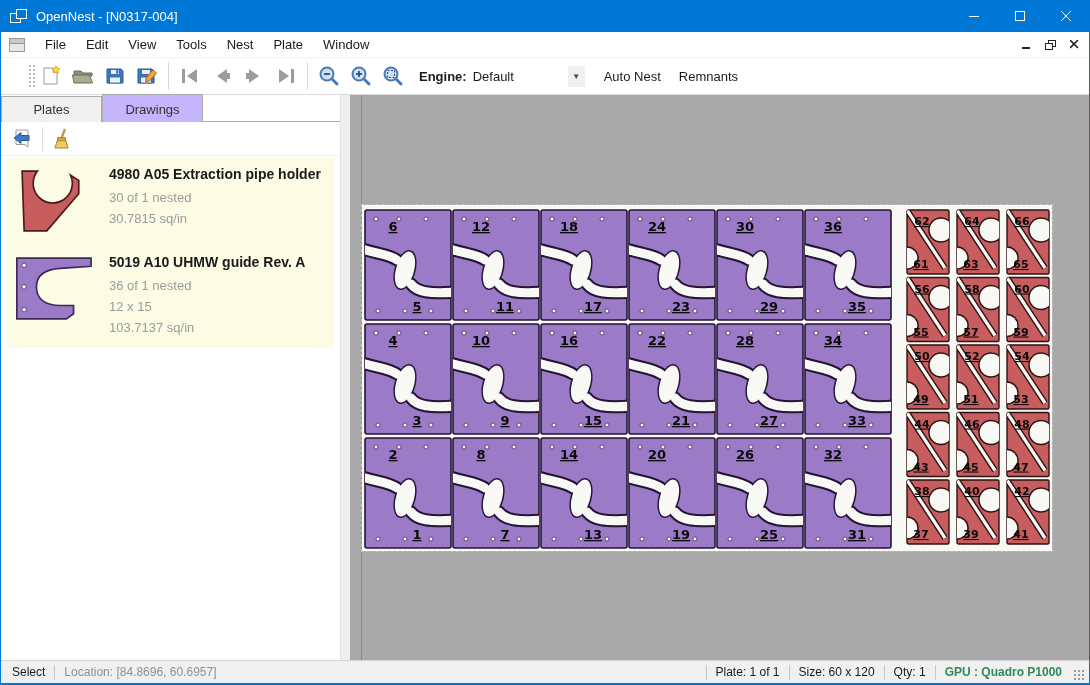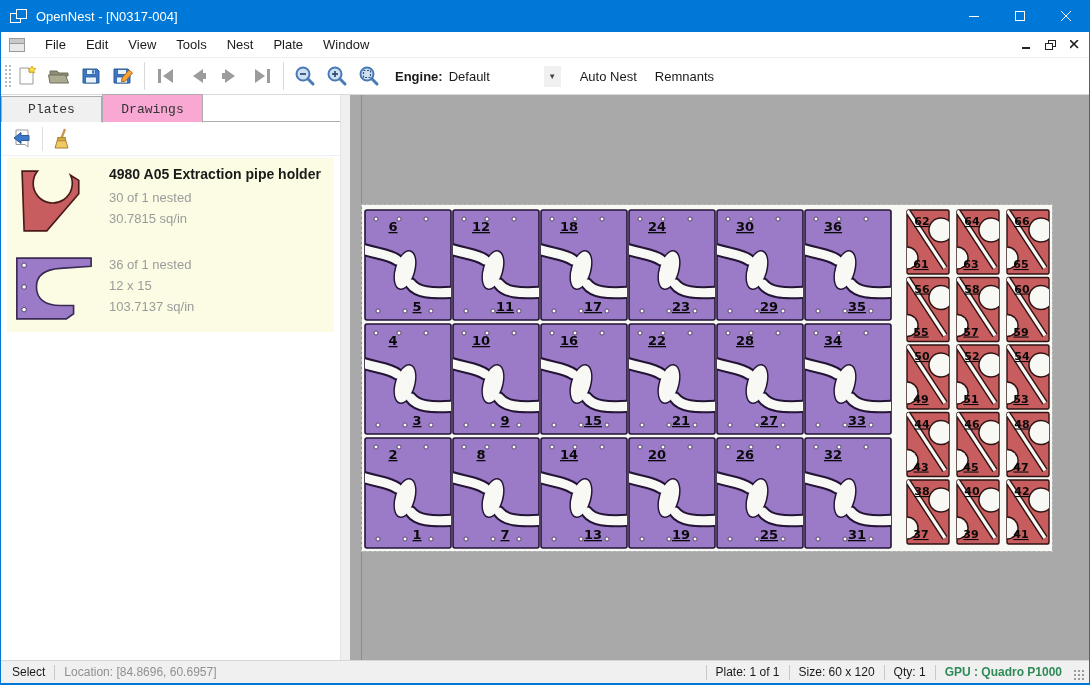--- a/index.html
+++ b/index.html
@@ -22,42 +22,42 @@
   
   .menubar { height:25px; background:#fff; display:flex; align-items:center; flex:0 0 auto; }
   .mdi-icon { width:16px; height:14px; margin:0 10px 0 8px; background:#E8E8E8; border:1px solid #9a9a9a; position:relative; }
   .mdi-icon::before { content:""; position:absolute; left:0; right:0; top:0; height:4px; background:#c9c9c9; border-bottom:1px solid #9a9a9a; }
   .menu-item { padding:4px 10px; cursor:default; }
   .mdi-controls { margin-left:auto; display:flex; align-items:center; gap:14px; padding-right:10px; }
   .mdi-controls svg { display:block; }
 
   
   .toolbar { height:38px; background:#fff; border-top:1px solid #F0F0F0; border-bottom:1px solid #DADADA;
-             display:flex; align-items:center; flex:0 0 auto; }
+             display:flex; align-items:center; flex:0 0 auto;padding-left:24px; }
   .grip { width:8px; height:26px; margin-left:2px;
           background-image:radial-gradient(circle, #b9b9b9 1px, transparent 1.2px);
           background-size:4px 4px; background-position:1px 1px; }
   .tb-btn { width:32px; height:30px; display:flex; align-items:center; justify-content:center; border-radius:2px; }
   .tb-sep { width:1px; height:28px; background:#D9D9D9; margin:0 5px; }
   .engine-label { font-weight:bold; margin:0 6px 0 10px; }
   .engine-value { width:95px; }
   .engine-drop { width:17px; height:21px; background:#F0F0F0; display:flex; align-items:center; justify-content:center;
                  font-size:8px; color:#444; margin-right:10px; }
   .tb-text-btn { padding:5px 9px; border-radius:2px; }
 
   
   .main { flex:1 1 auto; display:flex; min-height:0; }
 
   
   .sidebar { width:340px; flex:0 0 auto; background:#fff; display:flex; flex-direction:column; border-right:1px solid #E3E3E3; }
-  .tabstrip { display:flex; align-items:flex-end; height:27px; flex:0 0 auto; position:relative;font-family:Liberation Mono, monospace; }
+  .tabstrip { display:flex; align-items:flex-end; height:27px; flex:0 0 auto; position:relative; }
   .tabstrip::after { content:""; position:absolute; left:0; right:0; bottom:0; height:1px; background:#ACACAC; }
   .tab { width:101px; text-align:center; padding:5px 0 5px 0; background:#F0F0F0; border:1px solid #ACACAC; border-bottom:none;
          position:relative; z-index:1; font-size:13px; color:#333; }
-  .tab.active { background:#f9a8d4; z-index:3; padding-top:7px; margin-bottom:-1px; border-bottom:1px solid #fff; }
+  .tab.active { background:#c4b5fd; z-index:3; padding-top:7px; margin-bottom:-1px; border-bottom:1px solid #fff; }
   .panel-toolbar { height:34px; display:flex; align-items:center; padding-left:6px; gap:2px; flex:0 0 auto; border-bottom:1px solid #F0F0F0;}
   .panel-btn { width:30px; height:28px; display:flex; align-items:center; justify-content:center; border-radius:2px; }
   .panel-sep { width:1px; height:24px; background:#DDD; margin:0 3px; }
   .drawing-list { margin:2px 6px 3px 6px; }
   .drawing-item { background:#FCFCE4; display:flex; padding:8px 6px 10px 6px; cursor:default; }
   .thumb-box { width:96px; flex:0 0 auto; display:flex; align-items:flex-start; justify-content:flex-start; padding-top:2px; }
   .item-text .item-title { font-weight:bold; font-size:14px; margin-bottom:5px; }
   .item-text .item-sub { color:#9B9B9B; font-size:13px; line-height:21px; }
 
   
@@ -257,20 +257,21 @@
         <div class="drawing-item">
           <div class="thumb-box">
             <svg width="84" height="66" viewBox="0 0 78 64">
               <path d="M2,2 L74,2 L74,10 L44,12 C28,13 21,20 21,30 C21,42 30,48 44,48 L57,48 L57,56 L50,61 L2,61 Z" fill="#9B7BC8" stroke="#3A2A55" stroke-width="1.6"></path>
               <circle cx="9" cy="9" r="2.2" fill="#fff" stroke="#3A2A55" stroke-width="0.8"></circle>
               <circle cx="9" cy="30" r="2.2" fill="#fff" stroke="#3A2A55" stroke-width="0.8"></circle>
               <circle cx="9" cy="52" r="2.2" fill="#fff" stroke="#3A2A55" stroke-width="0.8"></circle>
             </svg>
           </div>
           <div class="item-text">
+            <div class="item-title">5019 A10 UHMW guide Rev. A</div>
             <div class="item-sub">36 of 1 nested</div>
             <div class="item-sub">12 x 15</div>
             <div class="item-sub">103.7137 sq/in</div>
           </div>
         </div>
       </div>
     </div>
 
     <div class="splitter"></div>
 

